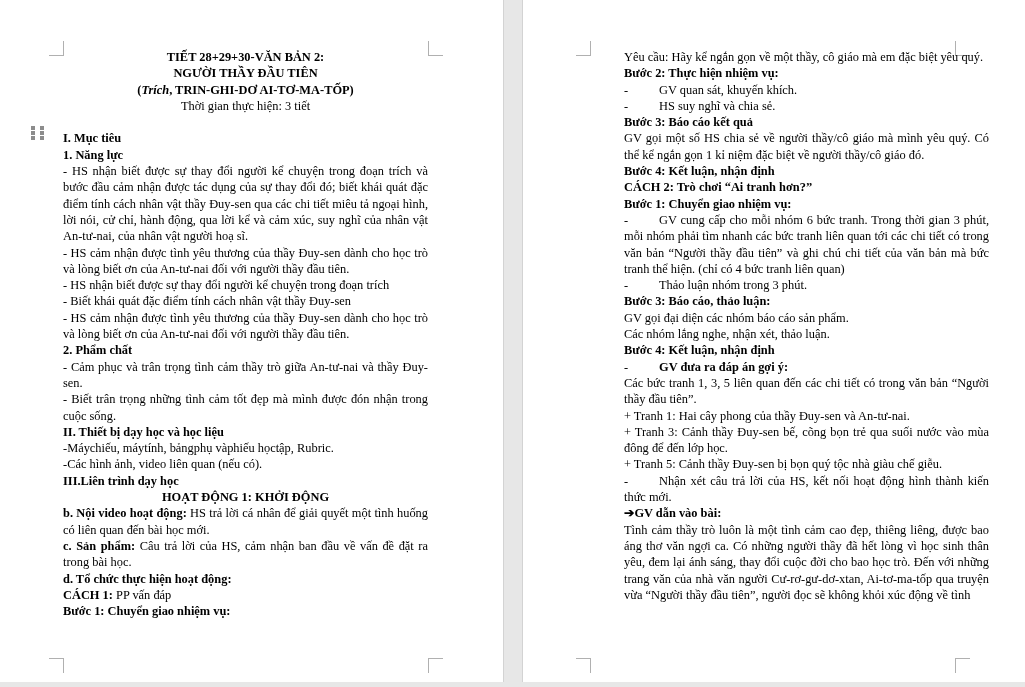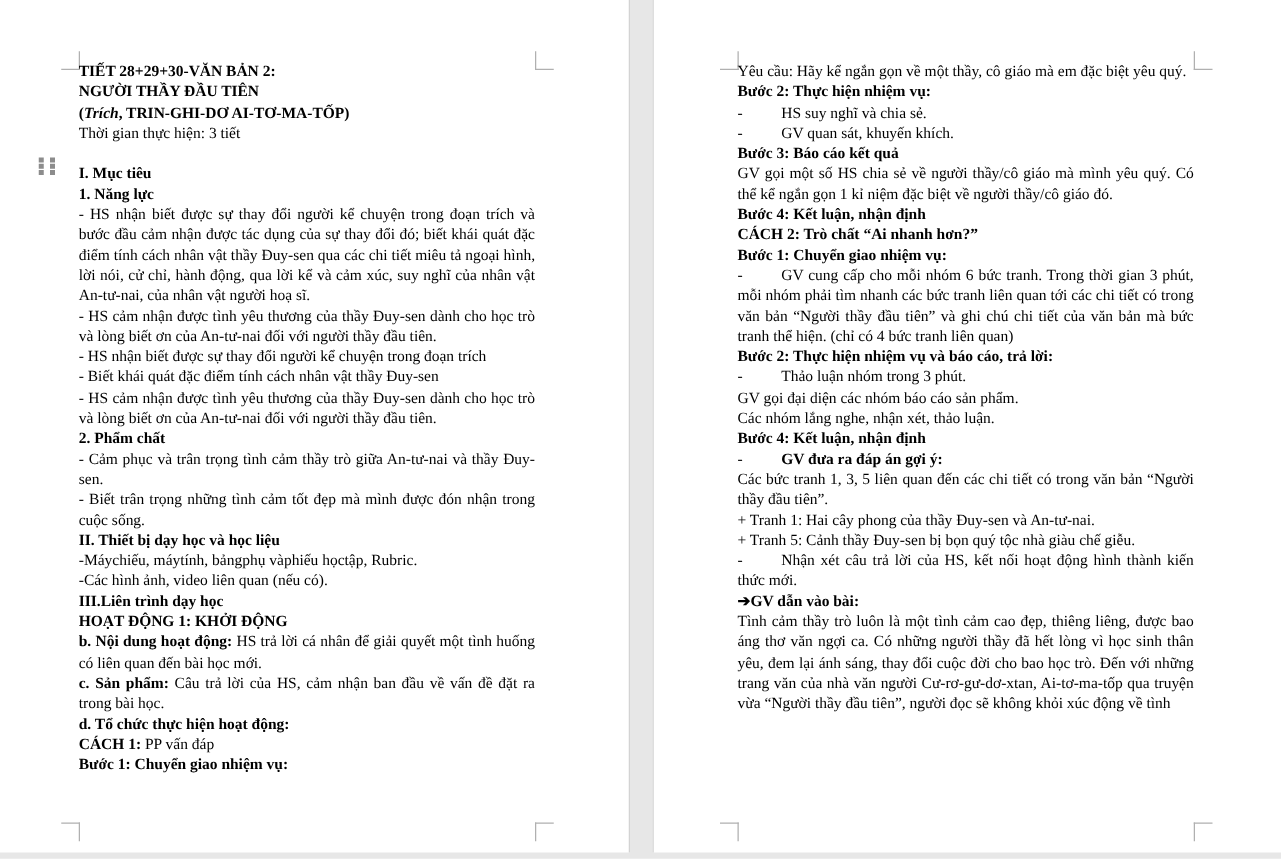--- a/index.html
+++ b/index.html
@@ -11,24 +11,24 @@
   }
   .page{position:absolute;top:-40px;height:722px;background:#ffffff;}
   #page-1{left:0;width:503px;border-right:1px solid #d3d3d3;}
   #page-2{left:522px;width:503px;border-left:1px solid #d3d3d3;}
   .textcol{
     position:absolute;top:49px;width:365px;
     font-size:12.4px;line-height:16.3px;
     text-align:justify;
   }
   #col-1{left:63px;}
-  #col-2{left:590px;}
+  #col-2{left:624px;}
   p{margin:0;padding:0;}
   .b{font-weight:bold;}
-  .c{text-align:left;}
+  .c{text-align:center;}
   .lead{font-weight:bold;margin-top:17px;}
   .mk{display:inline-block;width:35px;}
   .spacer{height:16.3px;}
   
   .crop{position:absolute;width:14px;height:14px;}
   .crop.tl{border-right:1px solid #b0b0b0;border-bottom:1px solid #b0b0b0;}
   .crop.tr{border-left:1px solid #b0b0b0;border-bottom:1px solid #b0b0b0;}
   .crop.bl{border-right:1px solid #b0b0b0;border-top:1px solid #b0b0b0;}
   .crop.br{border-left:1px solid #b0b0b0;border-top:1px solid #b0b0b0;}
   
@@ -79,43 +79,44 @@
   <p>- Biết khái quát đặc điểm tính cách nhân vật thầy Đuy-sen</p>
   <p>- HS cảm nhận được tình yêu thương của thầy Đuy-sen dành cho học trò và lòng biết ơn của An-tư-nai đối với người thầy đầu tiên.</p>
   <p class="b">2. Phẩm chất</p>
   <p>- Cảm phục và trân trọng tình cảm thầy trò giữa An-tư-nai và thầy Đuy-sen.</p>
   <p>- Biết trân trọng những tình cảm tốt đẹp mà mình được đón nhận trong cuộc sống.</p>
   <p class="b">II. Thiết bị dạy học và học liệu</p>
   <p>-Máychiếu, máytính, bảngphụ vàphiếu họctập, Rubric.</p>
   <p>-Các hình ảnh, video liên quan (nếu có).</p>
   <p class="b">III.Liên trình dạy học</p>
   <p class="c b">HOẠT ĐỘNG 1: KHỞI ĐỘNG</p>
-  <p><span class="lead">b. Nội dung hoạt động:</span><span> HS trả lời cá nhân để giải quyết một tình huống có liên quan đến bài học mới.</span></p>
+  <p><span class="lead">b. Nội video hoạt động:</span><span> HS trả lời cá nhân để giải quyết một tình huống có liên quan đến bài học mới.</span></p>
   <p><span class="lead">c. Sản phẩm:</span><span> Câu trả lời của HS, cảm nhận ban đầu về vấn đề đặt ra trong bài học.</span></p>
   <p class="b">d. Tổ chức thực hiện hoạt động:</p>
   <p><span class="lead">CÁCH 1:</span><span> PP vấn đáp</span></p>
   <p class="b">Bước 1: Chuyển giao nhiệm vụ:</p>
 </div>
 
 <div class="textcol" id="col-2">
   <p>Yêu cầu: Hãy kể ngắn gọn về một thầy, cô giáo mà em đặc biệt yêu quý.</p>
   <p class="b">Bước 2: Thực hiện nhiệm vụ:</p>
+  <p><span class="mk">-</span><span>GV quan sát, khuyến khích.</span></p>
   <p><span class="mk">-</span><span>HS suy nghĩ và chia sẻ.</span></p>
-  <p><span class="mk">-</span><span>GV quan sát, khuyến khích.</span></p>
   <p class="b">Bước 3: Báo cáo kết quả</p>
   <p>GV gọi một số HS chia sẻ về người thầy/cô giáo mà mình yêu quý. Có thể kể ngắn gọn 1 kỉ niệm đặc biệt về người thầy/cô giáo đó.</p>
   <p class="b">Bước 4: Kết luận, nhận định</p>
-  <p class="b">CÁCH 2: Trò chất “Ai nhanh hơn?”</p>
+  <p class="b">CÁCH 2: Trò chơi “Ai tranh hơn?”</p>
   <p class="b">Bước 1: Chuyển giao nhiệm vụ:</p>
   <p><span class="mk">-</span><span>GV cung cấp cho mỗi nhóm 6 bức tranh. Trong thời gian 3 phút, mỗi nhóm phải tìm nhanh các bức tranh liên quan tới các chi tiết có trong văn bản “Người thầy đầu tiên” và ghi chú chi tiết của văn bản mà bức tranh thể hiện. (chỉ có 4 bức tranh liên quan)</span></p>
-  <p class="b">Bước 2: Thực hiện nhiệm vụ và báo cáo, trả lời:</p>
   <p><span class="mk">-</span><span>Thảo luận nhóm trong 3 phút.</span></p>
+  <p class="b">Bước 3: Báo cáo, thảo luận:</p>
   <p>GV gọi đại diện các nhóm báo cáo sản phẩm.</p>
   <p>Các nhóm lắng nghe, nhận xét, thảo luận.</p>
   <p class="b">Bước 4: Kết luận, nhận định</p>
   <p><span class="mk">-</span><span class="lead">GV đưa ra đáp án gợi ý:</span></p>
   <p>Các bức tranh 1, 3, 5 liên quan đến các chi tiết có trong văn bản “Người thầy đầu tiên”.</p>
   <p>+ Tranh 1: Hai cây phong của thầy Đuy-sen và An-tư-nai.</p>
+  <p>+ Tranh 3: Cảnh thầy Đuy-sen bế, cõng bọn trẻ qua suối nước vào mùa đông để đến lớp học.</p>
   <p>+ Tranh 5: Cảnh thầy Đuy-sen bị bọn quý tộc nhà giàu chế giễu.</p>
   <p><span class="mk">-</span><span>Nhận xét câu trả lời của HS, kết nối hoạt động hình thành kiến thức mới.</span></p>
   <p class="b">➔GV dẫn vào bài:</p>
   <p>Tình cảm thầy trò luôn là một tình cảm cao đẹp, thiêng liêng, được bao áng thơ văn ngợi ca. Có những người thầy đã hết lòng vì học sinh thân yêu, đem lại ánh sáng, thay đổi cuộc đời cho bao học trò. Đến với những trang văn của nhà văn người Cư-rơ-gư-dơ-xtan, Ai-tơ-ma-tốp qua truyện vừa “Người thầy đầu tiên”, người đọc sẽ không khỏi xúc động về tình</p>
 </div>
 
 </body></html>

